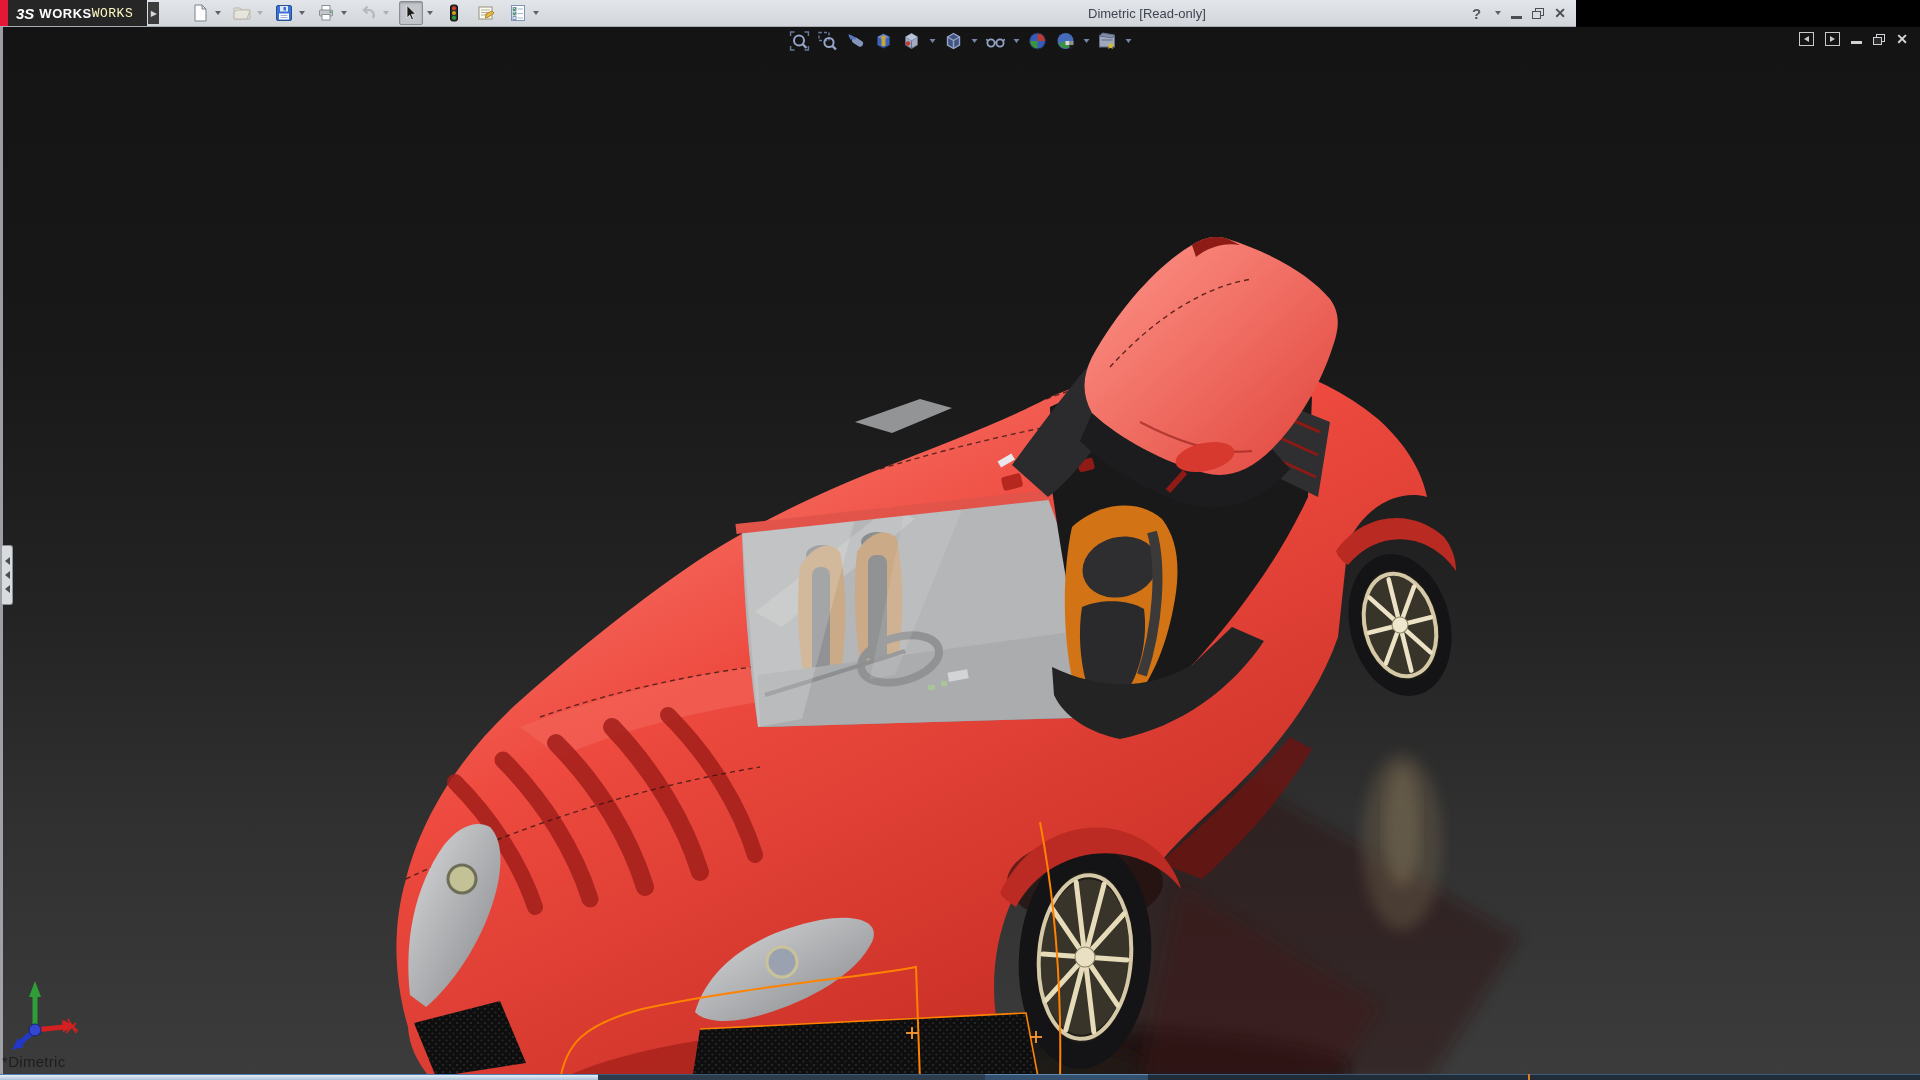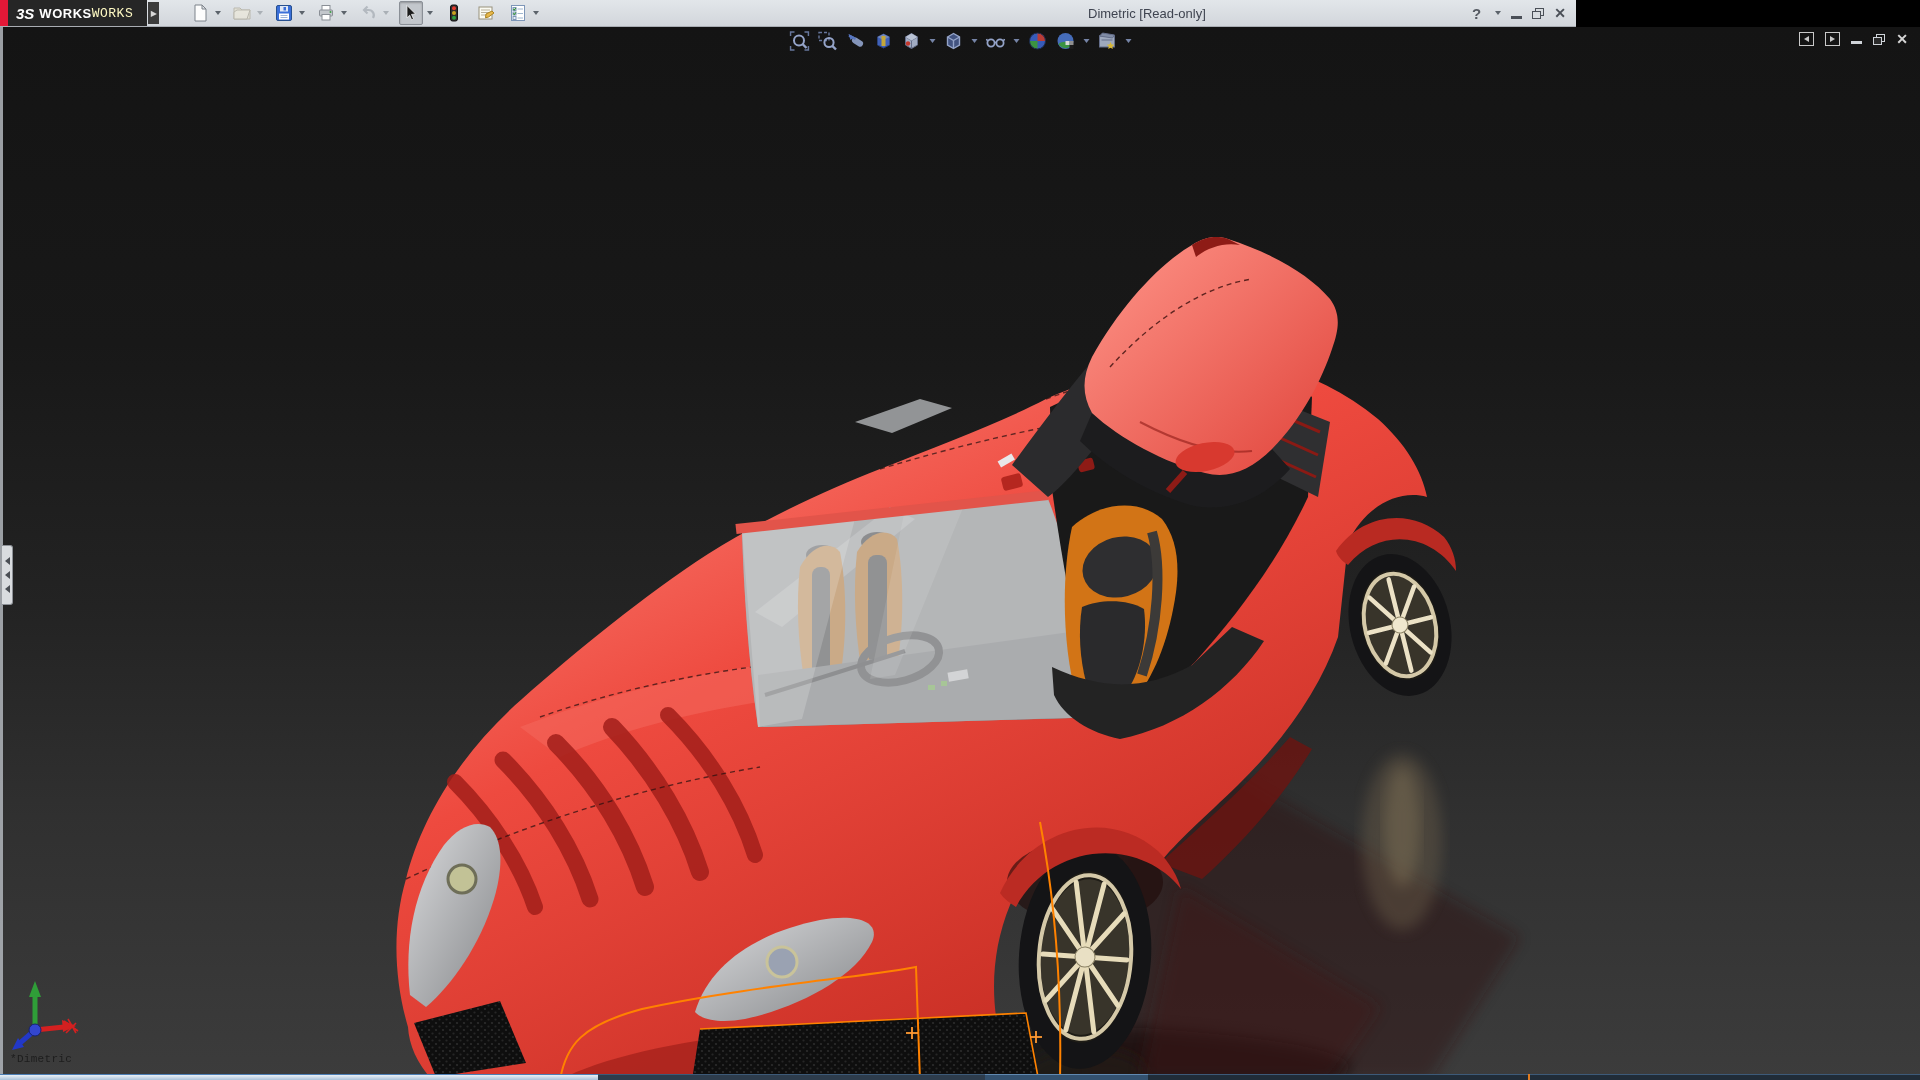--- a/index.html
+++ b/index.html
@@ -55,21 +55,21 @@
   .pane-ico i.r{border-left:5px solid #c9c9c9;}
   .vp-min{width:11px;height:3px;background:#cfd3d8;margin-top:7px;}
   .vp-restore{position:relative;width:12px;height:11px;}
   .vp-restore i{position:absolute;border:1.6px solid #cfd3d8;}
   .vp-restore i.back{left:3px;top:0;width:7px;height:6px;}
   .vp-restore i.front{left:0;top:3px;width:7px;height:6px;background:#2a2a2a;}
   .vp-close{font-size:14px;font-weight:bold;color:#d6d6d6;line-height:1;}
   
   .model-svg{position:absolute;left:0;top:0;}
   .triad-svg{position:absolute;left:2px;top:930px;}
-  .view-label{position:absolute;left:10px;top:1026px;font-size:11px;color:#1d1d1d;letter-spacing:.3px;font-family:Liberation Mono, monospace;}
+  .view-label{position:absolute;left:2px;top:1026px;font-size:15px;color:#1d1d1d;letter-spacing:.3px;}
   .status-strip{position:absolute;left:0;bottom:0;width:1920px;height:6px;background:#22313f;}
   .status-strip .seg1{position:absolute;left:0;top:0;width:598px;height:6px;
     background:linear-gradient(#eaf0f6,#a9c2da);border-top:1px solid #4d7fb5;box-sizing:border-box;}
   .status-strip .seg2{position:absolute;left:598px;top:0;width:387px;height:6px;background:#2d3c4c;border-top:1px solid #3d5a78;box-sizing:border-box;}
   .status-strip .seg3{position:absolute;left:985px;top:0;width:163px;height:6px;background:#33516f;border-top:1px solid #6089b1;box-sizing:border-box;}
   .status-strip .seg4{position:absolute;left:1148px;top:0;right:0;height:6px;background:#202c38;border-top:1px solid #3d5a78;box-sizing:border-box;}
   .status-strip .orange-tick{position:absolute;left:1528px;top:0;width:2px;height:6px;background:#e07b1f;}
 </style>
 </head>
 <body>

